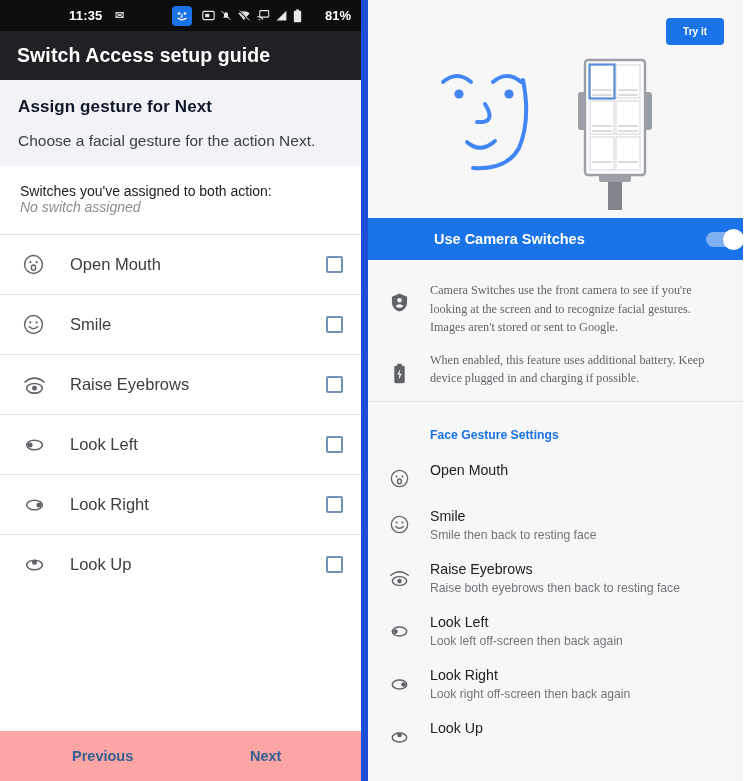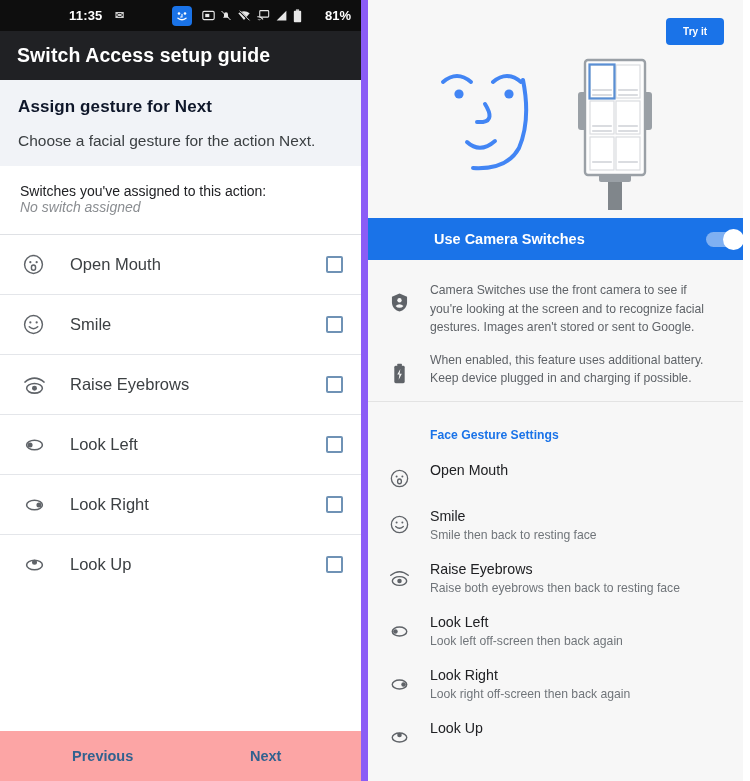--- a/index.html
+++ b/index.html
@@ -10,21 +10,21 @@
     overflow: hidden;
   }
   .screens { display: flex; width: 750px; height: 781px; }
 
   
   .left-screen {
     width: 368px; height: 781px;
     background: #eef1f6;
     position: relative;
     display: flex; flex-direction: column;
-    border-right: 7px solid #8b5cf6;
+    border-right: 7px solid #1d4ed8;
   }
   .status-bar {
     height: 31px; background: #0e0e0e; color: #ffffff;
     display: flex; align-items: center;
     font-size: 13px; font-weight: bold;
     position: relative;
   }
   .status-time { position: absolute; left: 69px; letter-spacing: .2px; }
   .status-mail { position: absolute; left: 115px; font-size: 11px; color: #cfcfcf; }
   .notif-face {
@@ -124,21 +124,21 @@
     position: absolute; right: -2px; top: -3px;
     width: 21px; height: 21px; border-radius: 50%; background: #ffffff;
   }
 
   .info-block { background: #f7f7f7; padding: 14px 0 10px 0; }
   .info-row { display: flex; padding: 7px 22px 7px 0; }
   .info-icon {
     width: 62px; flex: none; display: flex;
     justify-content: center; padding-top: 12px;
   }
-  .info-text { font-size: 12.2px; color: #5f6368; line-height: 1.52; }
+  .info-text { font-size: 12.2px; color: #5f6368; line-height: 1.52; font-family: Liberation Serif, serif; }
   .sep { height: 1px; background: #e3e3e3; margin: 6px 0 0 0; }
 
   .fgs-title {
     color: #1a73e8; font-size: 12.2px; font-weight: bold;
     padding: 16px 0 10px 62px;
   }
   .fg-row { display: flex; padding: 9px 22px 9px 0; }
   .fg-icon {
     width: 62px; flex: none; display: flex;
     justify-content: center; padding-top: 7px;
@@ -200,21 +200,21 @@
     <div class="appbar">
       <span>Switch Access setup guide</span>
     </div>
 
     <div class="intro">
       <h2>Assign gesture for Next</h2>
       <p>Choose a facial gesture for the action Next.</p>
     </div>
 
     <div class="assigned-card">
-      <div class="assigned-title">Switches you've assigned to this action:</div>
+      <div class="assigned-title">Switches you've assigned to both action:</div>
       <div class="assigned-value">No switch assigned</div>
     </div>
 
     <div class="gesture-list">
 
       <div class="gesture-row">
         <span class="g-ico">
           <svg width="23" height="23" viewBox="0 0 24 24">
               <circle cx="12" cy="12" r="9.3" fill="none" stroke="#5f6368" stroke-width="1.5"></circle>
               <circle cx="8.7" cy="9.6" r="1.15" fill="#5f6368"></circle>

